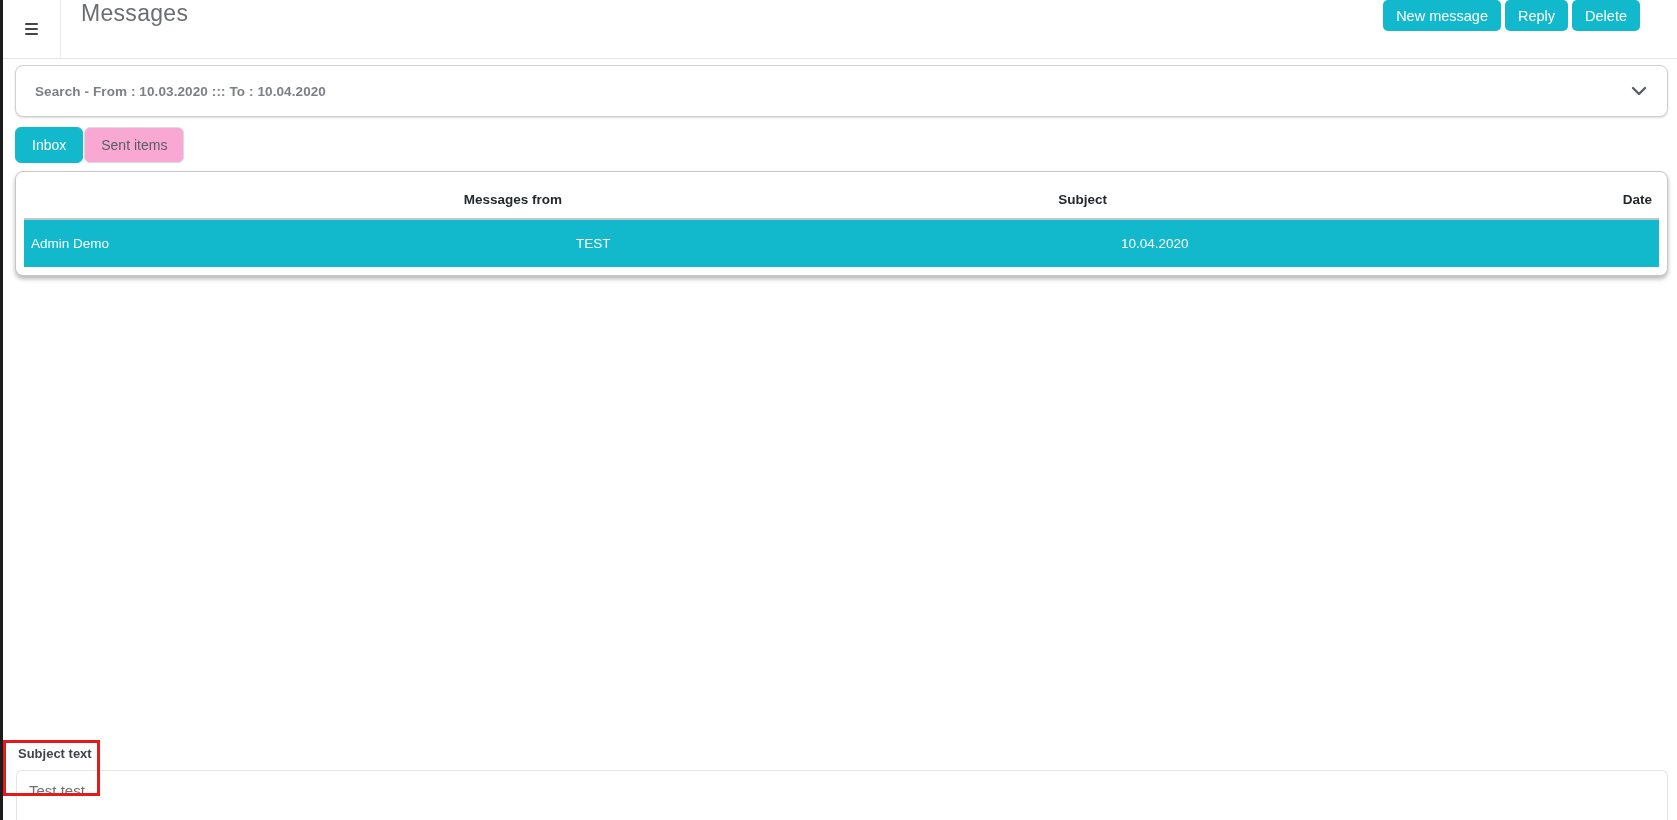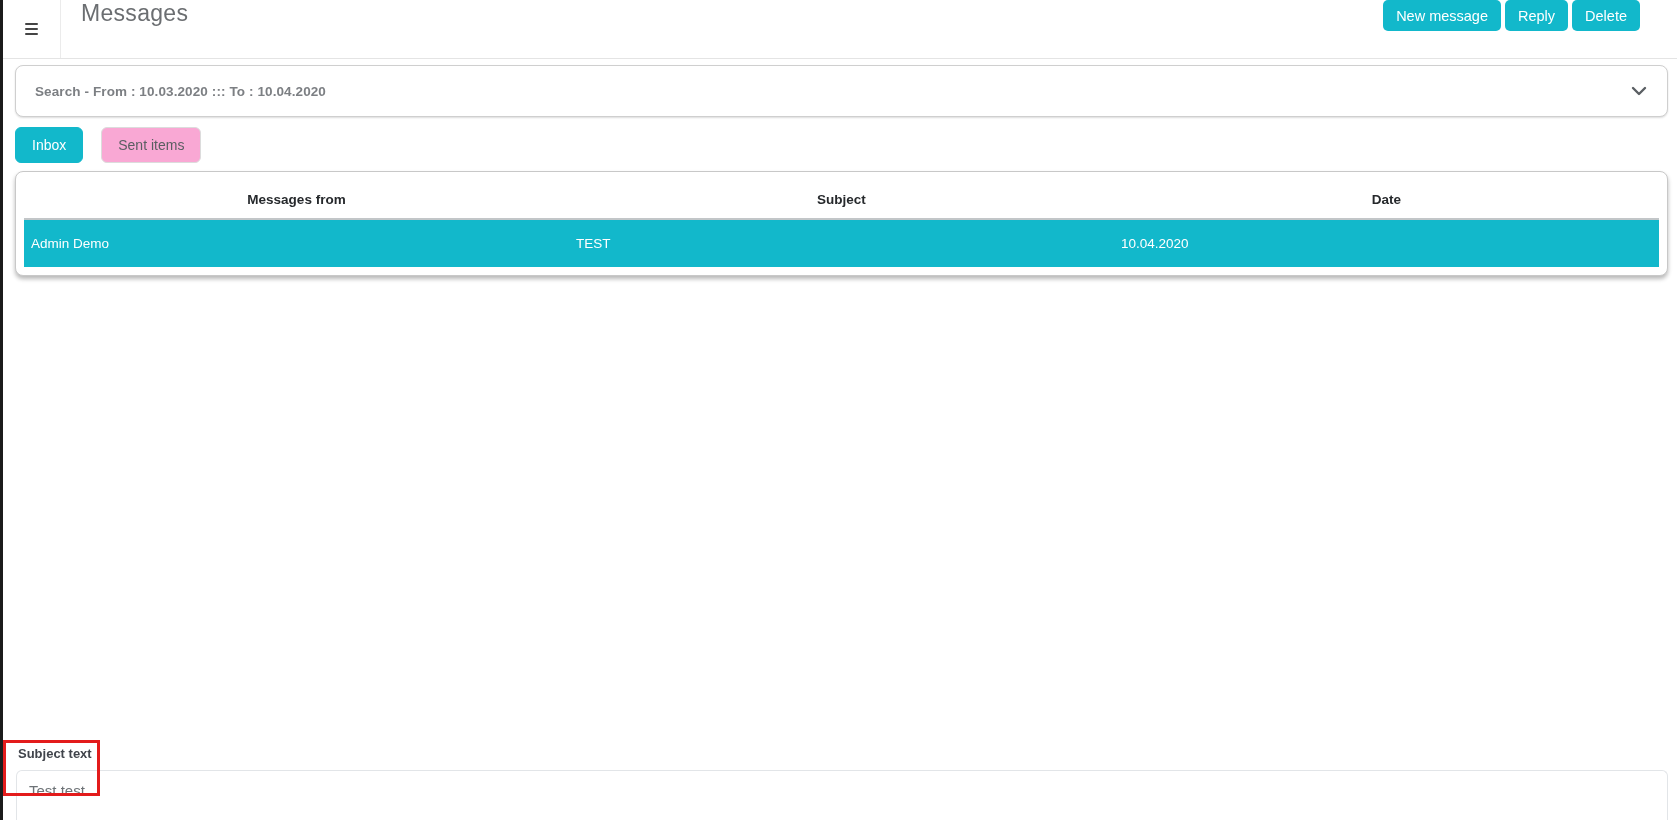--- a/index.html
+++ b/index.html
@@ -60,21 +60,21 @@
     padding: 0 20px 0 19px;
     cursor: pointer;
   }
   .search-summary {
     font-size: 13.5px; font-weight: bold; color: #7c7f83;
     letter-spacing: .1px;
   }
   .search-panel .spacer { flex: 1; }
   .chevron { display: inline-flex; align-items: center; }
   
-  .tabs { margin: 10px 0 0 15px; display: flex; gap: 18px; height: 36px; }
+  .tabs { margin: 10px 0 0 15px; display: flex; gap: 1px; height: 36px; }
   .tab {
     height: 36px; padding: 0 16px;
     font-size: 14px; font-family: inherit;
     border-radius: 6px; cursor: pointer;
     background: #f9a8d4; color: #5a5e62;
     border: 1px solid #dcdcdc;
   }
   .tab.active {
     background: var(--accent); color: #fff; border: 1px solid var(--accent);
   }
@@ -82,21 +82,21 @@
   .table-panel {
     margin: 8px 0 0 15px;
     width: 1653px;
     background: #fff;
     border: 1px solid #c8c8c8; border-radius: 8px;
     box-shadow: 0 3px 4px rgba(0,0,0,.28);
     padding: 8px;
   }
   table.messages { width: 100%; border-collapse: collapse; table-layout: fixed; }
   table.messages th {
-    text-align: center;
+    text-align: right;
     font-size: 13.5px; font-weight: bold; color: #26292c;
     padding: 12px 7px 11px 7px;
     border-bottom: 2px solid #c2c6c8;
   }
   table.messages td {
     height: 26px; padding: 16px 7px;
     font-size: 13.5px; color: #26292c;
     overflow: hidden; white-space: nowrap;
   }
   tr.row-selected td { background: var(--accent); color: #ffffff; }

